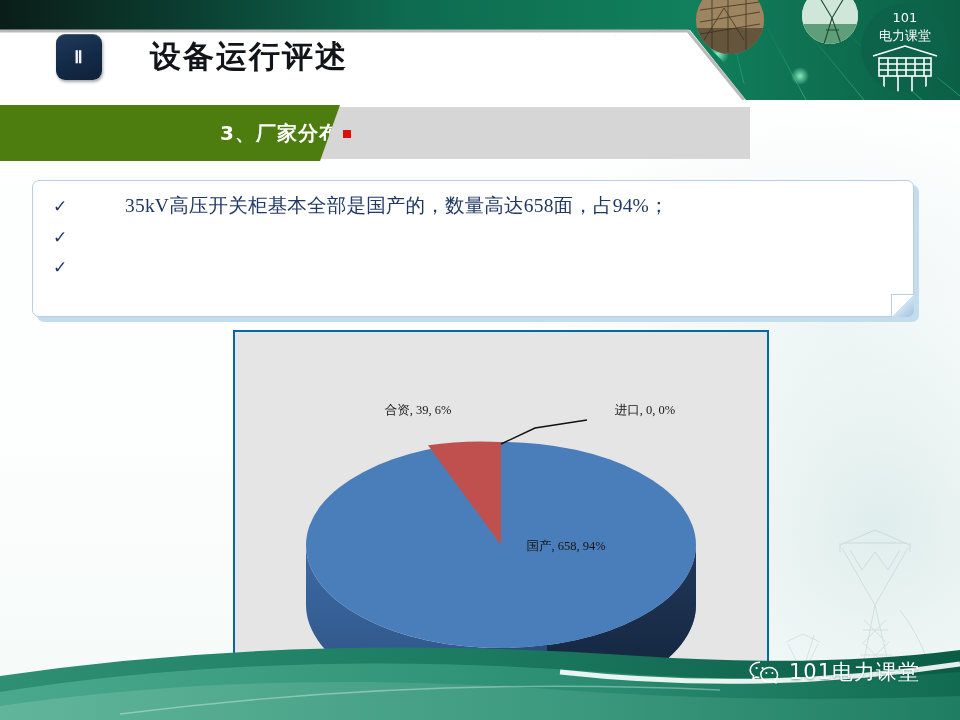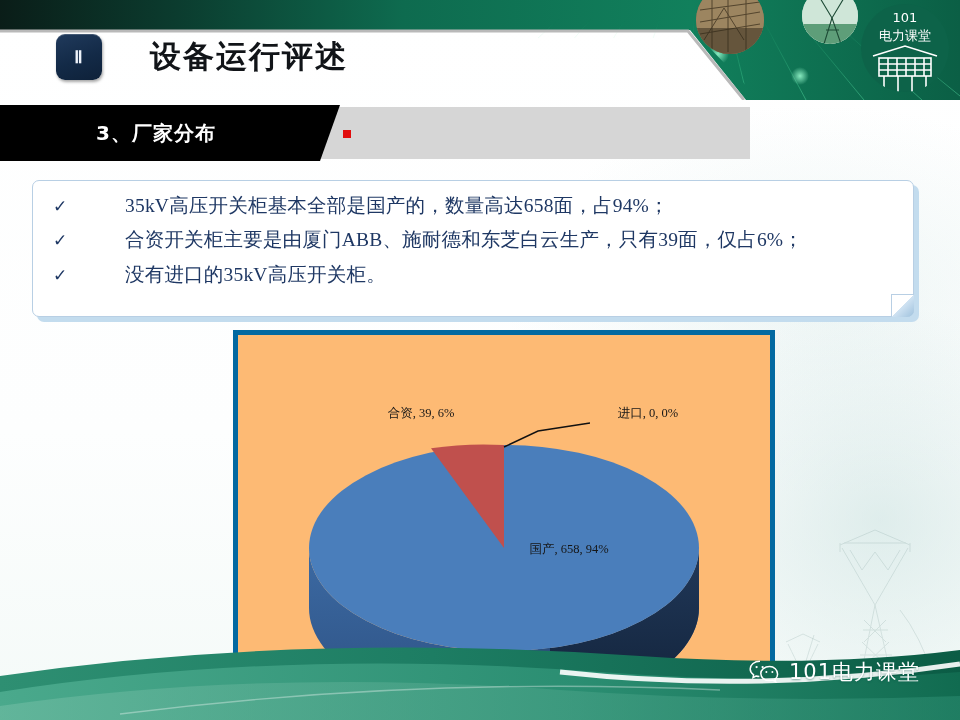--- a/index.html
+++ b/index.html
@@ -36,50 +36,50 @@
   .title-text{
     margin-left:48px;font-size:31px;font-weight:700;color:#111418;
     letter-spacing:2px;font-family:"DejaVu Sans","Liberation Sans",sans-serif;
     text-shadow:0 1px 0 rgba(255,255,255,.6);
   }
 
   
   .greybar{position:absolute;left:0;top:107px;width:750px;height:52px;background:#d6d6d6;}
   .greybar .sq{position:absolute;left:343px;top:23px;width:8px;height:8px;background:#e10d0d;}
   .redbanner{position:absolute;left:0;top:105px;width:340px;height:56px;
-    background:#000000;
+    background:#4d7c0f;
     clip-path:polygon(0 0, 340px 0, 320px 56px, 0 56px);
-    display:flex;align-items:center;}
+    display:flex;align-items:center;justify-content:flex-end;}
   .redbanner .txt{margin-left:96px;color:#ffffff;font-size:20px;font-weight:700;
     letter-spacing:1px;font-family:"DejaVu Sans","Liberation Sans",sans-serif;}
 
   
   .textbox{position:absolute;left:32px;top:180px;width:880px;height:135px;
     background:#ffffff;border:1px solid #b8cfe4;border-radius:7px;
     box-shadow:5px 5px 0 0 #c3dcee, 0 0 0 1px rgba(255,255,255,.7) inset;}
   .textbox .fold{position:absolute;right:-1px;bottom:-1px;width:22px;height:22px;
     background:linear-gradient(135deg,#ffffff 0 48%,#cfe2f2 50%,#9fc2dd 100%);
     border-left:1px solid #b8cfe4;border-top:1px solid #b8cfe4;border-bottom-right-radius:7px;}
   .bullets{padding:14px 18px 0 20px;}
   .brow{display:flex;align-items:baseline;margin-bottom:13px;}
   .check{flex:0 0 auto;width:24px;color:#1f3864;font-size:17px;line-height:1;}
   .btxt{color:#1f3864;font-size:19.5px;line-height:1.1;letter-spacing:.2px;
         font-family:"Liberation Serif","DejaVu Serif",serif;white-space:nowrap;margin-left:48px;}
 
   
   .chartpanel{position:absolute;left:233px;top:330px;width:532px;height:338px;
-    background:#fdba74;border:5px solid #0369a1;}
+    background:#e5e5e5;border:2px solid #0369a1;}
   .chart-svg{display:block;width:532px;height:338px;}
   .lbl{font-family:"Liberation Serif","DejaVu Serif",serif;font-size:12.5px;fill:#161616;}
 
   
   .botswoosh{position:absolute;left:0;bottom:0;width:960px;height:110px;pointer-events:none;}
 
   
-  .wm{position:absolute;left:748px;top:658px;display:flex;pointer-events:none;}
+  .wm{position:absolute;left:748px;top:658px;display:flex;align-items:center;pointer-events:none;}
   .wm-txt{margin-left:7px;color:#ffffff;font-size:21px;letter-spacing:1px;
     font-family:"DejaVu Sans","Liberation Sans",sans-serif;
     text-shadow:0 1px 2px rgba(0,80,66,.45);}
 </style>
 </head>
 <body>
 
 <div id="slide">
 
   <div class="bg-wash"></div>
@@ -228,25 +228,23 @@
   </div>
 
   <div class="textbox">
     <div class="bullets">
       <div class="brow">
         <span class="check">✓</span>
         <span class="btxt">35kV高压开关柜基本全部是国产的，数量高达658面，占94%；</span>
       </div>
       <div class="brow">
         <span class="check">✓</span>
-        <span class="btxt">合资开关柜主要是由厦门ABB、施耐德和东芝白云生产，只有39面，仅占6%；</span>
       </div>
       <div class="brow">
         <span class="check">✓</span>
-        <span class="btxt">没有进口的35kV高压开关柜。</span>
       </div>
     </div>
     <div class="fold"></div>
   </div>
 
   <div class="chartpanel">
     <svg class="chart-svg" viewBox="0 0 532 338">
       <defs>
         <linearGradient id="sideBlue" x1="0" y1="0" x2="0" y2="1">
           <stop offset="0" stop-color="#3c6aa3"></stop>

